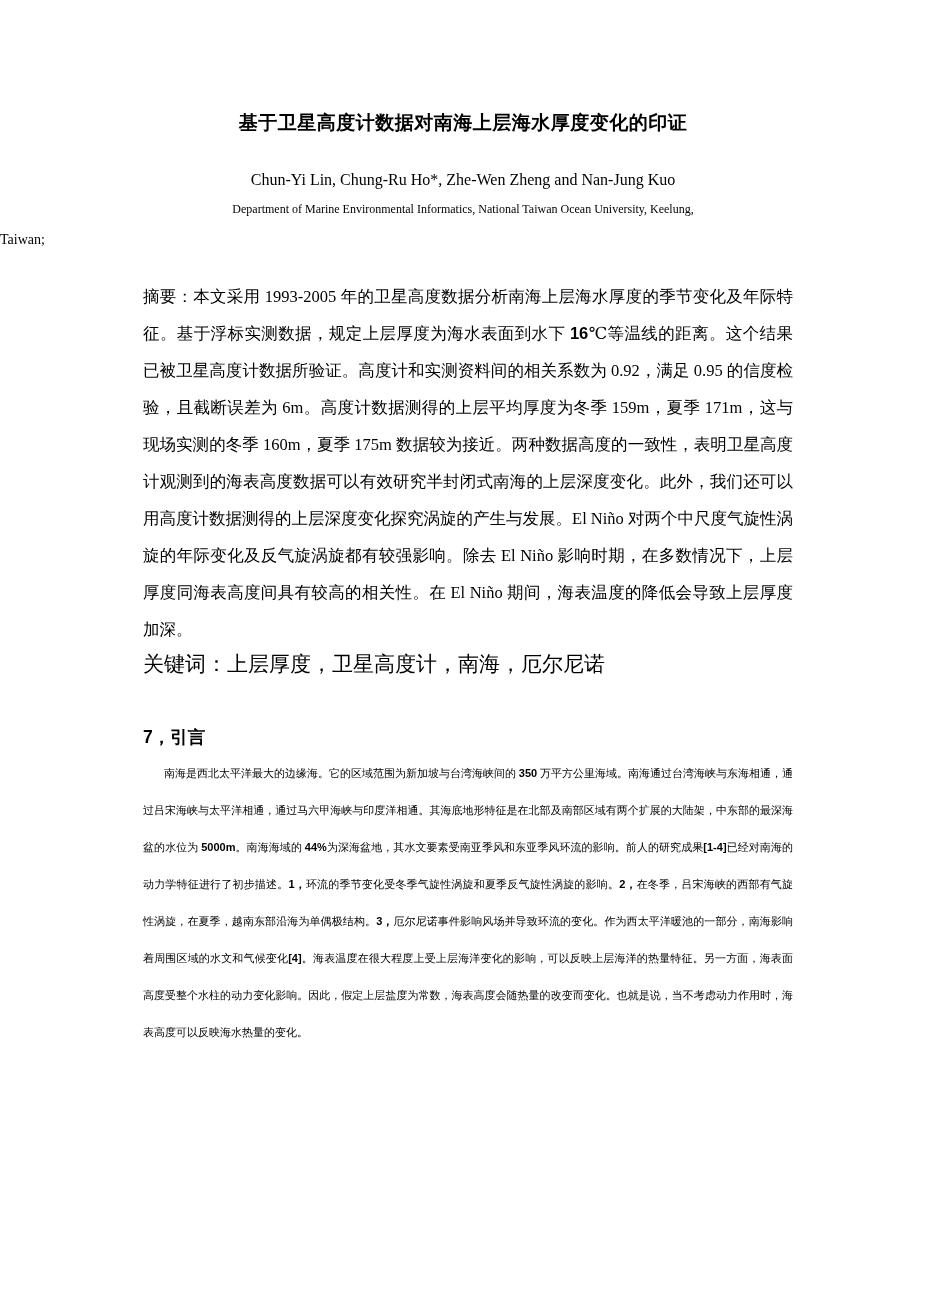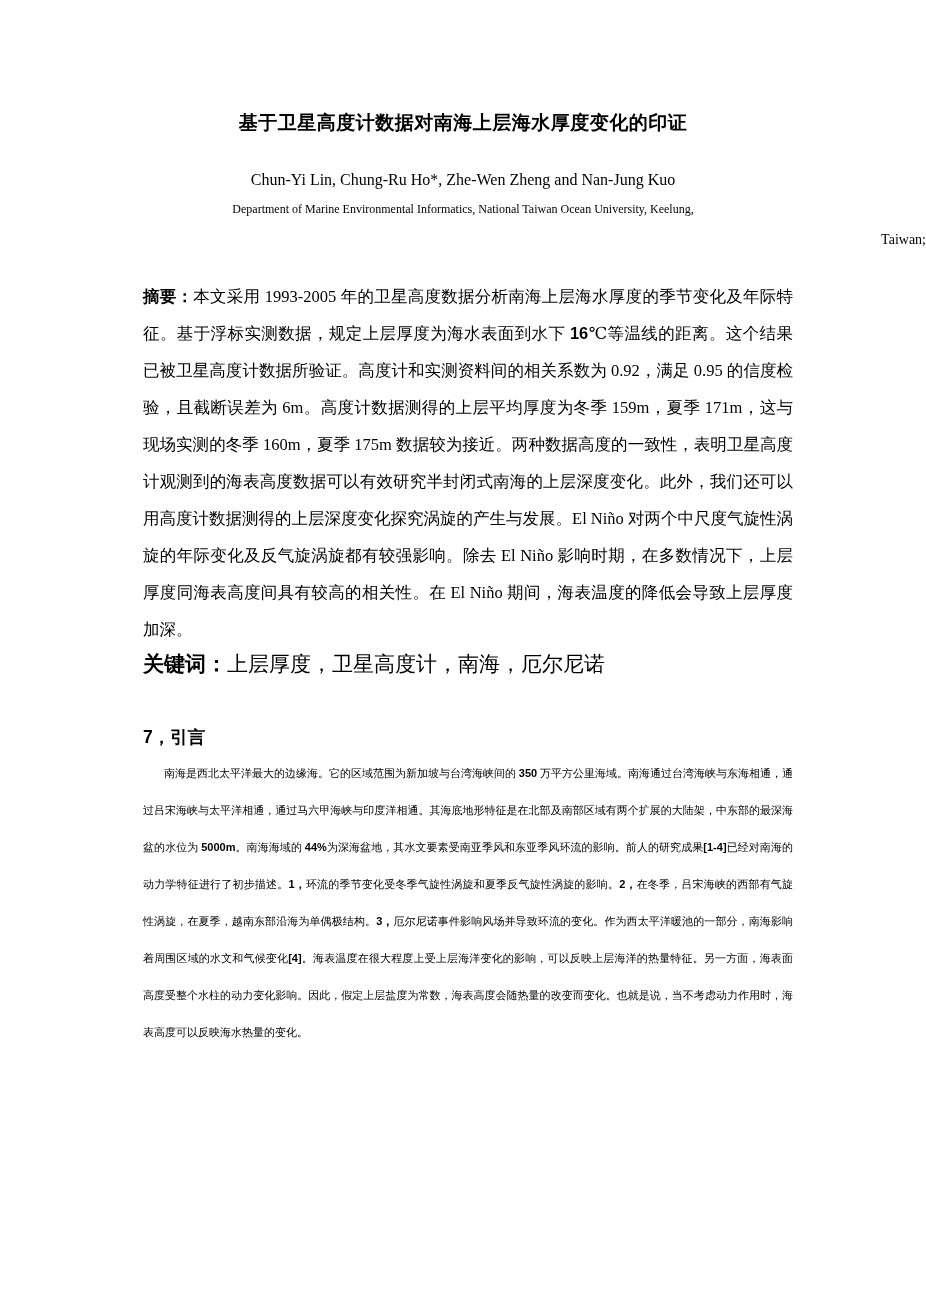--- a/index.html
+++ b/index.html
@@ -38,21 +38,21 @@
     left: 0;
     width: 926px;
     text-align: center;
     font-size: 12px;
   }
   .affil-line-2 {
     position: absolute;
     top: 232px;
     left: 0;
     width: 926px;
-    text-align: right;
+    text-align: left;
     font-size: 14px;
   }
   .abstract-para {
     position: absolute;
     top: 278px;
     left: 143px;
     width: 650px;
     font-size: 16.5px;
     line-height: 37px;
     text-align: justify;
@@ -80,21 +80,21 @@
     top: 755px;
     left: 143px;
     width: 650px;
     font-size: 11px;
     line-height: 37px;
     text-align: justify;
     text-indent: 21px;
   }
   .inline-label {
     font-family: "Liberation Sans", "DejaVu Sans", sans-serif;
-    font-weight: 700;
+    font-weight: 400;
   }
   .bseg {
     font-family: "Liberation Sans", "DejaVu Sans", sans-serif;
     font-weight: 700;
     margin-top: 38px;
   }
 </style>
 </head>
 <body>
 

